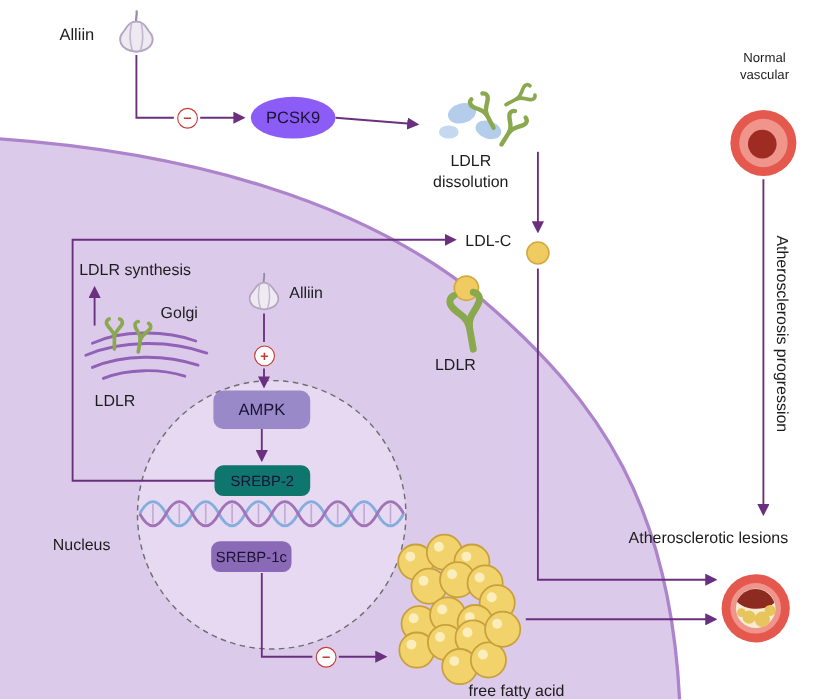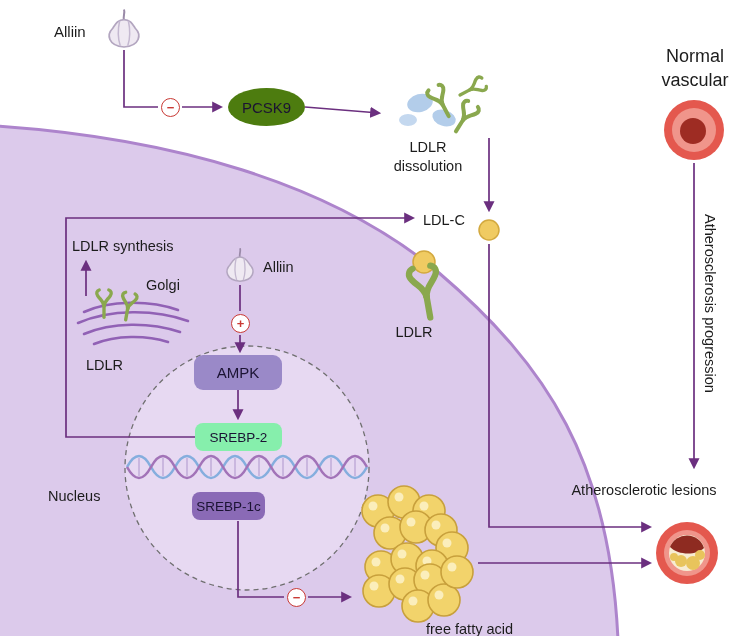--- a/index.html
+++ b/index.html
@@ -10,39 +10,39 @@
   .stage svg { position:absolute; left:0; top:0; z-index:1; }
   .lbl {
     position:absolute; z-index:3; color:#1c1c1c;
     font-size:14.5px; line-height:1.32; white-space:pre-line;
   }
   .ctr { text-align:center; }
   .node {
     position:absolute; z-index:3; display:flex; align-items:center; justify-content:center;
     color:#1b1333;
   }
-  #pcsk9   { left:228px; top:88px;  width:77px; height:38px; background:#4d7c0f; border-radius:50%; font-size:15px; }
+  #pcsk9   { left:228px; top:88px;  width:77px; height:38px; background:#8b5cf6; border-radius:50%; font-size:15px; }
   #ampk    { left:194px; top:355px; width:88px; height:35px; background:#9a89c8; border-radius:9px;  font-size:15px; }
-  #srebp2  { left:195px; top:423px; width:87px; height:28px; background:#86efac; border-radius:8px;  font-size:13.5px; }
+  #srebp2  { left:195px; top:423px; width:87px; height:28px; background:#0f766e; border-radius:8px;  font-size:13.5px; }
   #srebp1c { left:192px; top:492px; width:73px; height:28px; background:#8a6ab6; border-radius:8px;  font-size:13.5px; }
   .sign {
     position:absolute; z-index:4; width:17px; height:17px; border-radius:50%;
     background:#ffffff; border:1.5px solid #c93a35; color:#c93a35;
     display:flex; align-items:center; justify-content:center;
     font-size:13px; font-weight:bold; line-height:1;
   }
   #sign-minus-1 { left:161px; top:98px; }
   #sign-plus    { left:231px; top:314px; }
   #sign-minus-2 { left:287px; top:588px; }
 
   #lbl-alliin-top        { left:54px;  top:22px;  font-size:15px; }
   #lbl-ldlr-dissolution  { left:366px; top:138px; width:124px; }
   #lbl-ldlc              { left:423px; top:211px; }
   #lbl-ldlr-membrane     { left:383px; top:323px; width:62px; }
-  #lbl-normal-vascular   { left:645px; top:45px;  width:100px; font-size:18px; }
+  #lbl-normal-vascular   { left:645px; top:45px;  width:100px; font-size:12px; }
   #lbl-athero-progression{ left:719px; top:214px; width:260px; transform:rotate(90deg); transform-origin:0 0; }
   #lbl-athero-lesions    { left:558px; top:481px; width:172px; }
   #lbl-ldlr-synthesis    { left:72px;  top:237px; }
   #lbl-golgi             { left:146px; top:276px;text-align:right; }
   #lbl-ldlr-golgi        { left:86px;  top:356px; }
   #lbl-alliin-inner      { left:263px; top:258px; }
   #lbl-nucleus           { left:48px;  top:487px; }
   #lbl-ffa               { left:426px; top:620px; }
 </style>
 </head>

